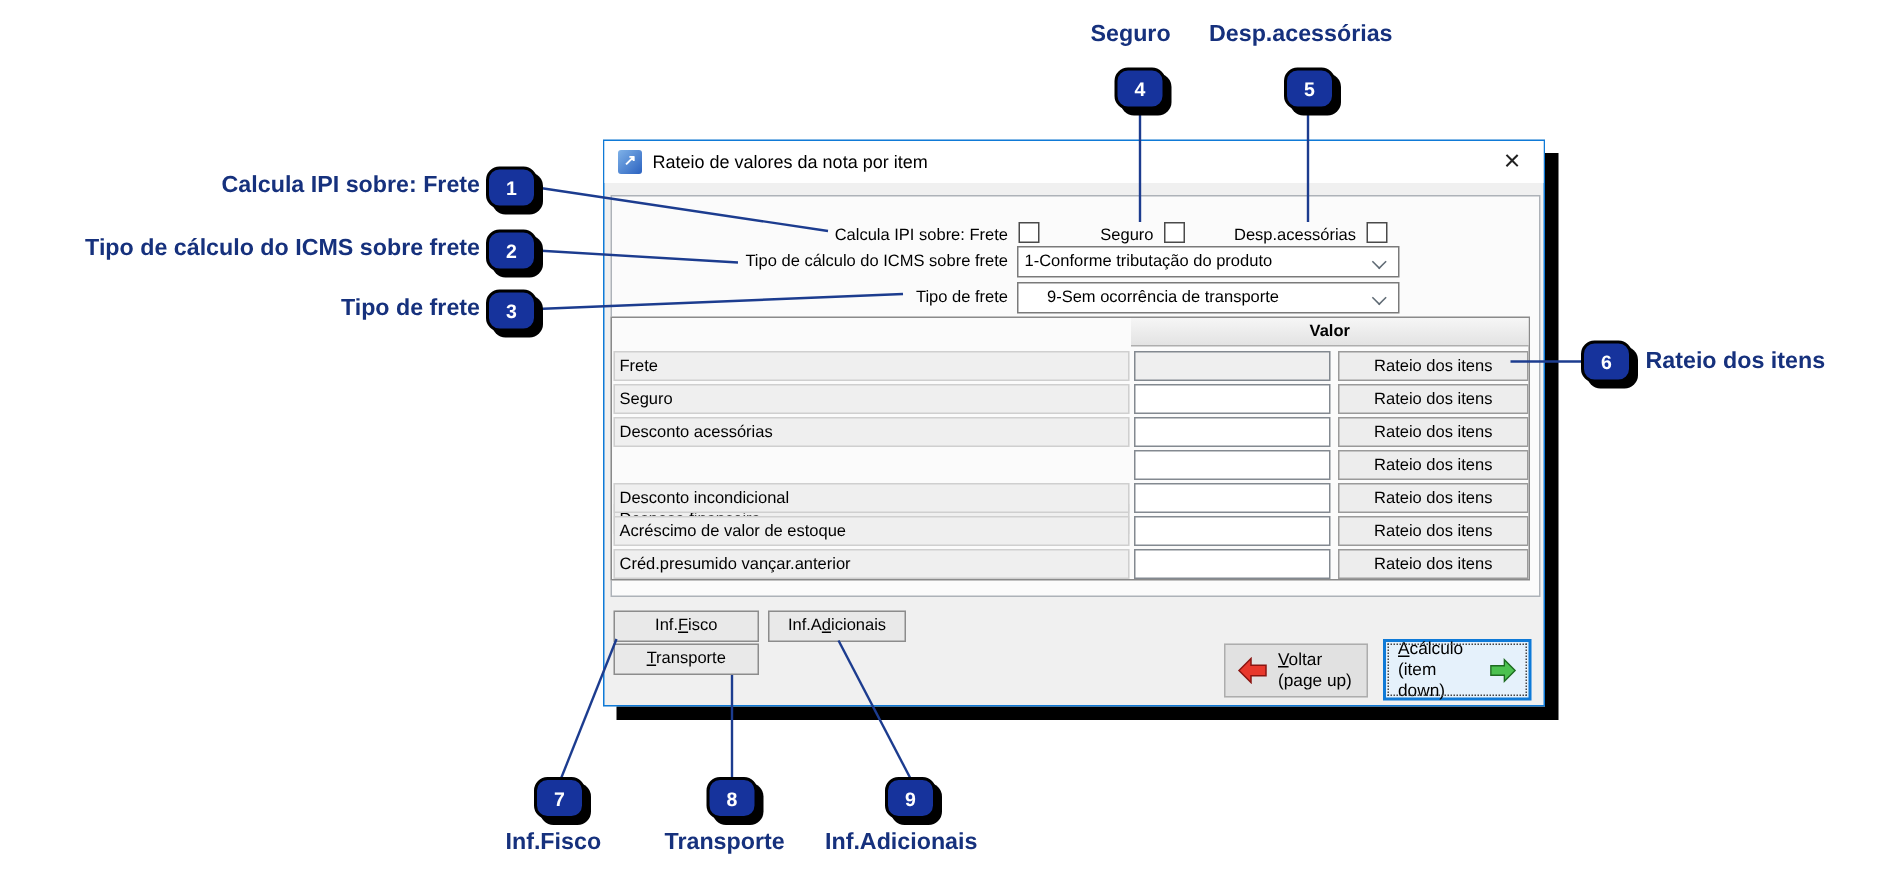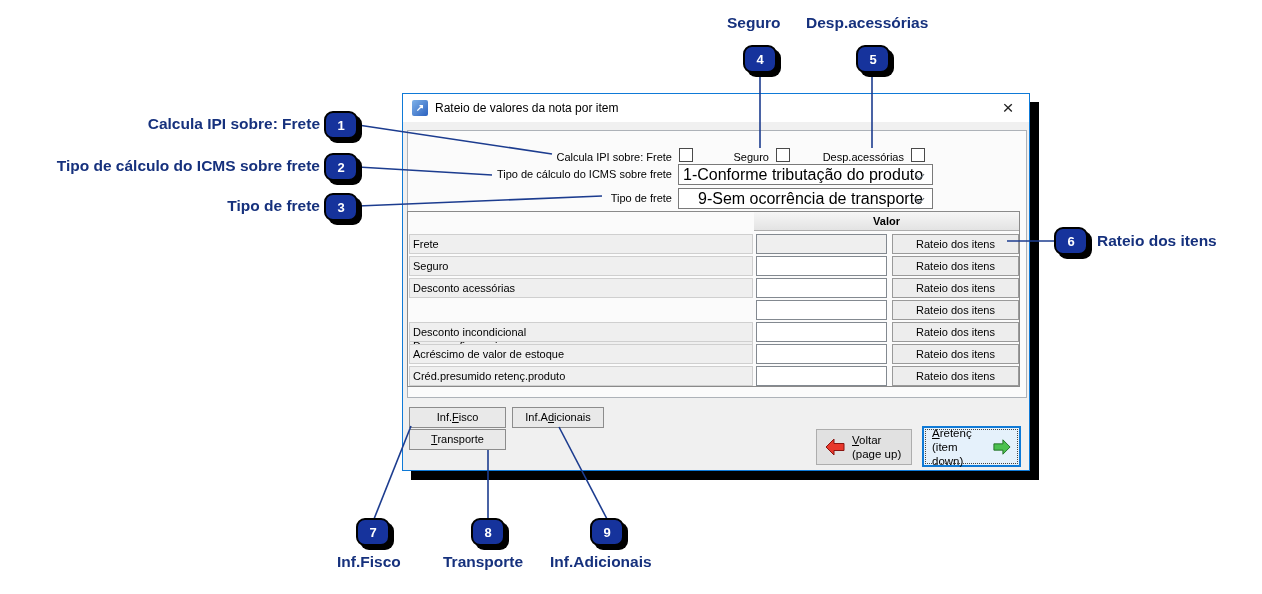--- a/index.html
+++ b/index.html
@@ -29,21 +29,21 @@
   .panel {
     position:absolute; left:4px; top:36px; width:620px; height:268px;
     background:#fbfbfb; border:1px solid #adb2b8;
   }
   .lbl { position:absolute; font-size:11px; color:#000; white-space:nowrap; }
   .checkbox {
     position:absolute; width:14px; height:14px; background:#fff; border:1px solid #4a4a4a;
   }
   .combo {
     position:absolute; width:255px; height:21px; background:#fff; border:1px solid #7a7a7a;
-    font-size:16px; line-height:19px; padding-left:4px; white-space:nowrap; overflow:hidden;
+    font-size:11px; line-height:19px; padding-left:4px; white-space:nowrap; overflow:hidden;
   }
   .combo .chev {
     position:absolute; right:9px; top:6px; width:7px; height:7px;
     border-right:1.5px solid #5f6a74; border-bottom:1.5px solid #5f6a74;
     transform:rotate(45deg);
   }
   
   .grid {
     position:absolute; left:4px; top:117px; width:613px; height:176px;
     background:#fbfbfb; border:1px solid #8a8a8a;
@@ -157,21 +157,21 @@
         <div class="desc-cell" style="top:110px;">Desconto incondicional</div>
         <div class="val-input" style="top:110px;"></div>
         <div class="rateio-btn" style="top:110px;">Rateio dos itens</div>
       </div>
       <div>
         <div class="desc-cell" style="top:132px;">Acréscimo de valor de estoque</div>
         <div class="val-input" style="top:132px;"></div>
         <div class="rateio-btn" style="top:132px;">Rateio dos itens</div>
       </div>
       <div>
-        <div class="desc-cell" style="top:154px;">Créd.presumido retenç.produto</div>
+        <div class="desc-cell" style="top:154px;">Créd.presumido vançar.anterior</div>
         <div class="val-input" style="top:154px;"></div>
         <div class="rateio-btn" style="top:154px;">Rateio dos itens</div>
       </div>
     </div>
 
     <div class="sm-btn" style="left:6px; top:313px; width:97px;">
       <span>Inf.</span><span class="u">F</span><span>isco</span>
     </div>
     <div class="sm-btn" style="left:109px; top:313px; width:92px;">
       <span>Inf.A</span><span class="u">d</span><span>icionais</span>
@@ -184,21 +184,21 @@
       <svg width="20" height="18" viewBox="0 0 20 18">
         <path d="M1 9 L9 1 L9 5.5 L19 5.5 L19 12.5 L9 12.5 L9 17 Z" fill="#e8382c" stroke="#8a1410" stroke-width="1"></path>
       </svg>
       <div class="nav-txt">
         <div><span class="u">V</span><span>oltar</span></div>
         <div>(page up)</div>
       </div>
     </div>
     <div class="nav-btn avancar">
       <div class="nav-txt">
-        <div><span class="u">A</span><span>retenç</span></div>
+        <div><span class="u">A</span><span>cálculo</span></div>
         <div>(item down)</div>
       </div>
       <svg width="20" height="18" viewBox="0 0 20 18">
         <path d="M19 9 L11 1 L11 5.5 L1 5.5 L1 12.5 L11 12.5 L11 17 Z" fill="#4cc14f" stroke="#1d6b20" stroke-width="1"></path>
       </svg>
     </div>
   </div>
 
   <svg id="wires" width="1262" height="594">
     <g stroke="#1c3c8f" stroke-width="1.6" fill="none">

